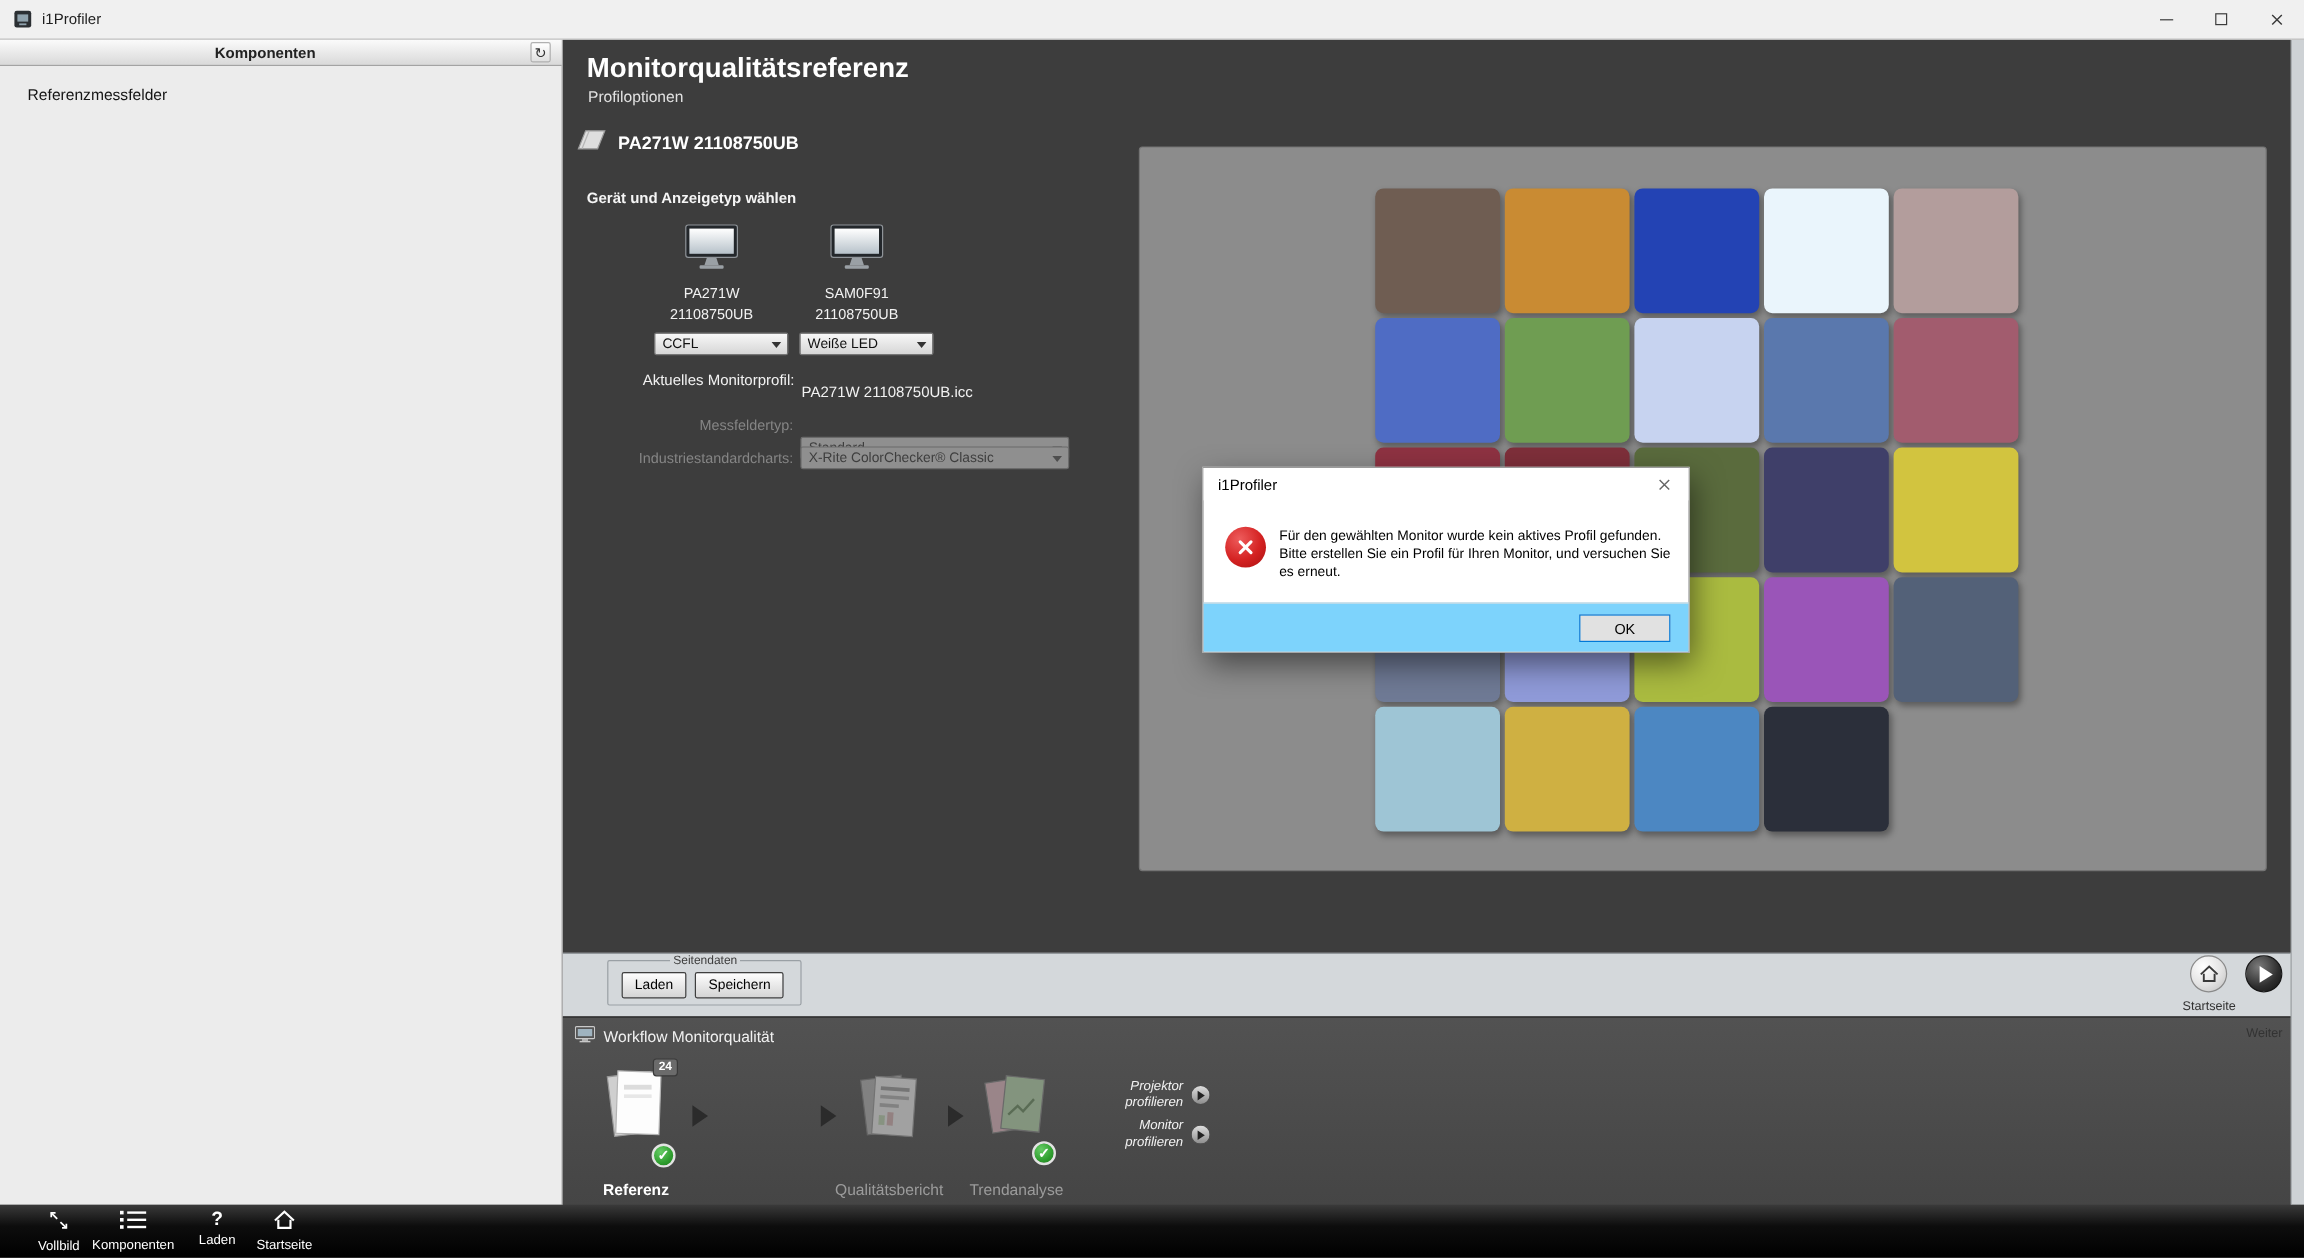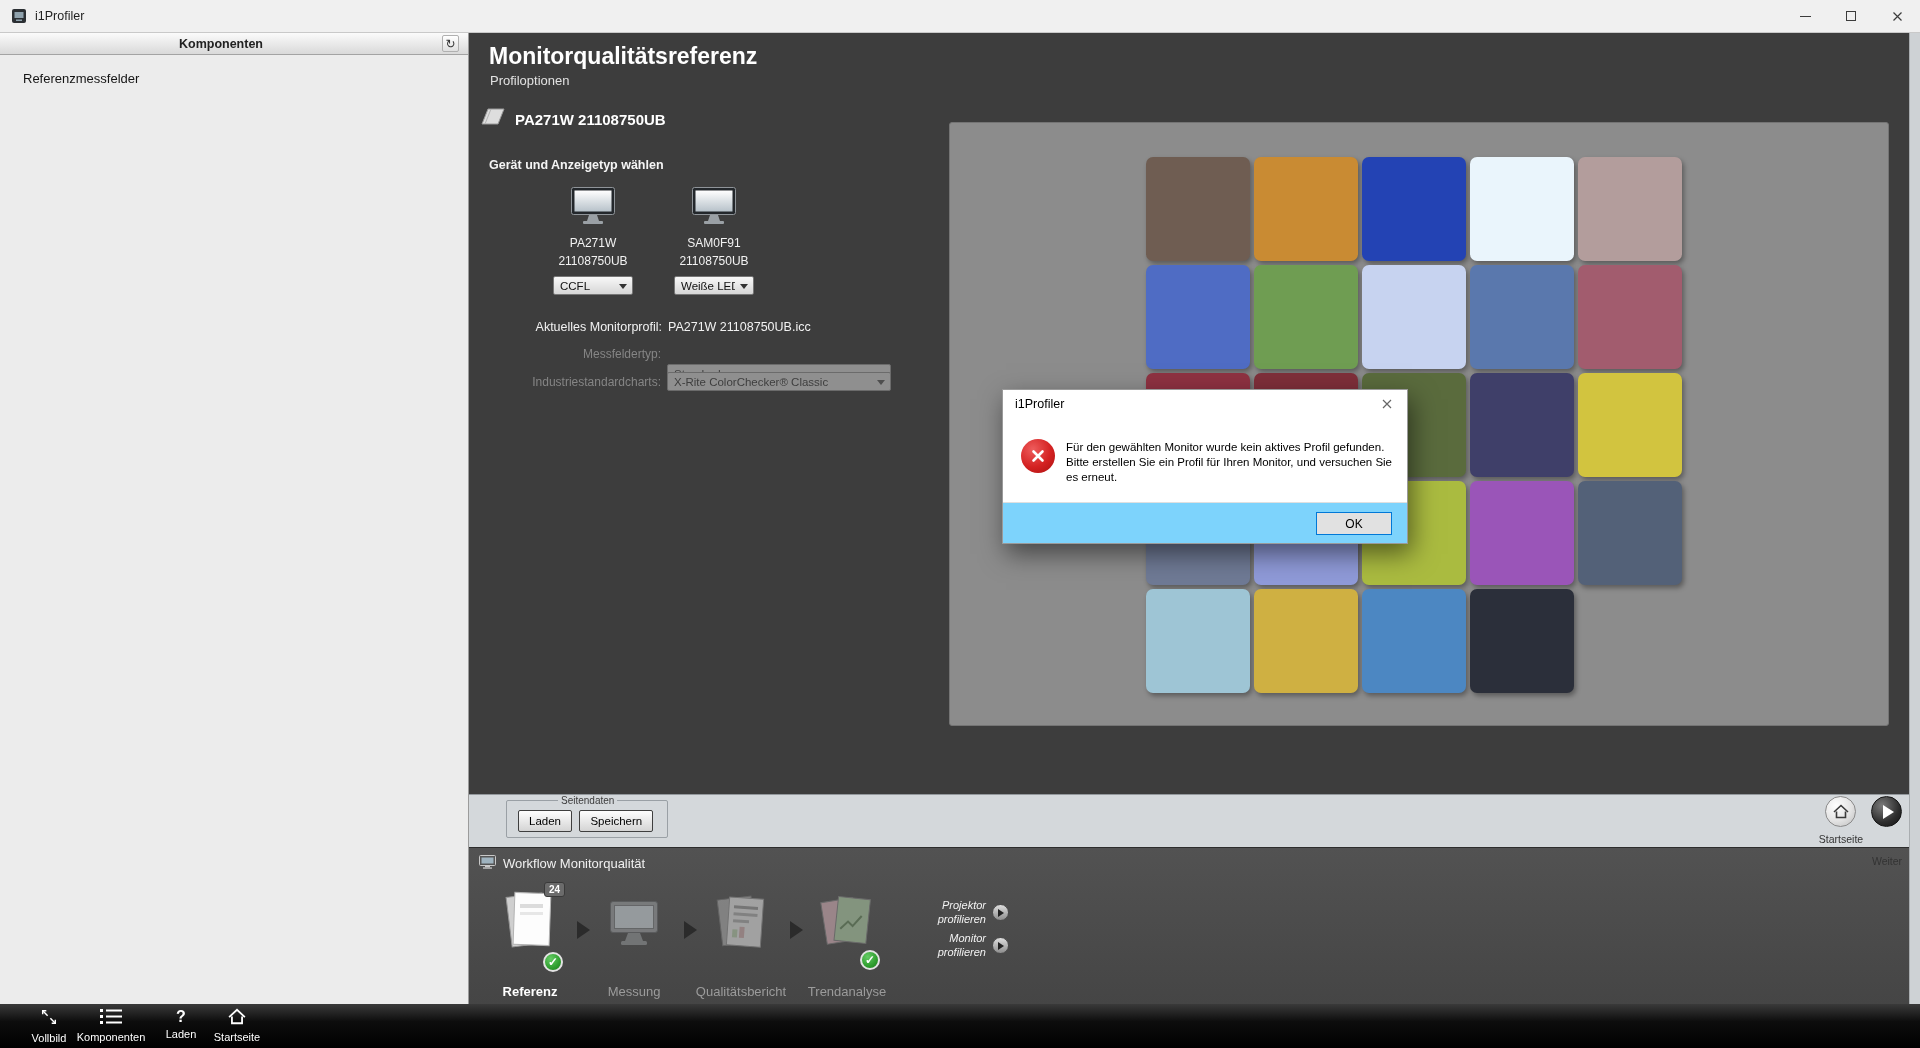--- a/index.html
+++ b/index.html
@@ -30,21 +30,21 @@
   .device-heading-text { font-size:15px; font-weight:bold; color:#fff; }
   .section-label { position:absolute; font-size:12.5px; font-weight:bold; color:#f5f5f5; z-index:3; }
 
   .device-tile { position:absolute; width:96px; text-align:center; z-index:3;margin-left:36px; }
   .monitor-icon { display:inline-block; margin-top:4px; }
   .device-name, .device-serial { font-size:12px; color:#f2f2f2; line-height:14px; }
   .device-name { margin-top:6px; }
   .device-serial { margin-top:4px; }
 
   .select { position:relative; height:19px; background:linear-gradient(#f8f8f8,#d6d6d6); border:1px solid #767676; border-radius:2px; display:flex; align-items:center; padding:0 18px 0 6px; z-index:3; }
-  .tile-select { width:80px; margin:8px auto 0 auto; }
+  .tile-select { width:112px; margin:8px auto 0 auto; }
   .select-text { font-size:11.5px; color:#111; white-space:nowrap; overflow:hidden; }
   .select-arrow { position:absolute; right:5px; top:7px; width:0; height:0; border-left:4px solid transparent; border-right:4px solid transparent; border-top:5px solid #333; }
   .select.disabled { background:#8f8f8f; border-color:#6b6b6b; }
   .select.disabled .select-text { color:#3e3e3e; }
   .select.disabled .select-arrow { border-top-color:#4e4e4e; }
   .select.wide { position:absolute; width:224px; }
 
   .profile-label, .profile-value { position:absolute; font-size:12.5px; color:#f2f2f2; z-index:3; }
   .form-label { position:absolute; font-size:12px; color:#858585; z-index:3; }
 
@@ -189,21 +189,21 @@
         </svg>
     </span>
     <div class="device-name">SAM0F91</div>
     <div class="device-serial">21108750UB</div>
     <div class="select tile-select">
       <span class="select-text">Weiße LED</span>
       <span class="select-arrow"></span>
     </div>
   </div>
 
-  <div class="profile-label" style="right:1258px;top:320px">Aktuelles Monitorprofil:</div>
+  <div class="profile-label" style="right:1258px;top:310px">Aktuelles Monitorprofil:</div>
   <div class="profile-value" style="left:668px;top:320px">PA271W 21108750UB.icc</div>
 
   <div class="form-label" style="right:1259px;top:347px">Messfeldertyp:</div>
   <div class="select wide disabled" style="left:667px;top:364px">
     <span class="select-text">Standard</span>
     <span class="select-arrow"></span>
   </div>
   <div class="form-label" style="right:1259px;top:375px">Industriestandardcharts:</div>
   <div class="select wide disabled" style="left:667px;top:372px">
     <span class="select-text">X-Rite ColorChecker® Classic</span>
@@ -280,31 +280,20 @@
           <rect x="18" y="18" width="23" height="4" fill="#dcdcdc"></rect>
           <rect x="18" y="26" width="23" height="3" fill="#e7e7e7"></rect>
         </svg>
       <span class="badge">24</span>
       <span class="check">✓</span>
     </div>
     <div class="step-label">Referenz</div>
   </div>
   <span class="wf-arrow" style="left:577px"></span>
 
-  <div class="wf-step" style="left:586px;width:96px">
-    <div class="step-icon-wrap" style="margin-top:16px">
-      <svg width="54" height="48" viewBox="0 0 54 48" style="opacity:.75">
-          <rect x="3.5" y="1.5" width="47" height="31" rx="2.5" fill="#87898b" stroke="#5f6163"></rect>
-          <rect x="7.5" y="5.5" width="39" height="23" fill="#aeb4b8" stroke="#6d6f71"></rect>
-          <path d="M21 33 h12 l3 8 H18 z" fill="#808284"></path>
-          <rect x="14" y="41" width="26" height="4" rx="1.5" fill="#808284"></rect>
-        </svg>
-    </div>
-    <div class="step-label">Messung</div>
-  </div>
   <span class="wf-arrow" style="left:684px"></span>
 
   <div class="wf-step" style="left:681px;width:120px">
     <div class="step-icon-wrap" style="margin-top:6px">
       <svg width="58" height="64" viewBox="0 0 58 64" style="opacity:.8">
           <g transform="rotate(-7 24 32)">
             <rect x="8" y="8" width="34" height="46" fill="#8f8f8f" stroke="#6c6c6c"></rect>
           </g>
           <g transform="rotate(4 32 32)">
             <rect x="16" y="8" width="34" height="48" fill="#b7b7b7" stroke="#7d7d7d"></rect>

